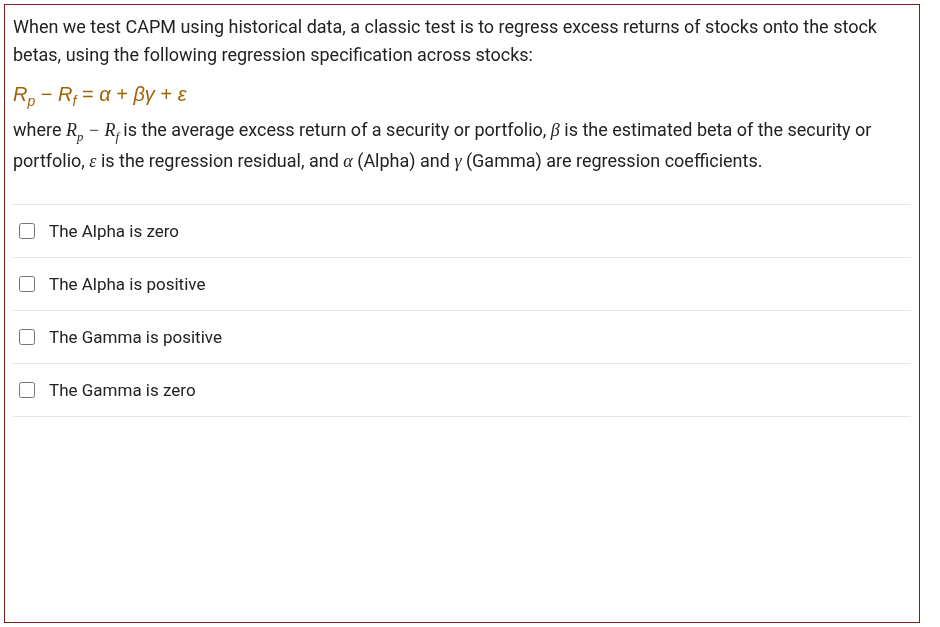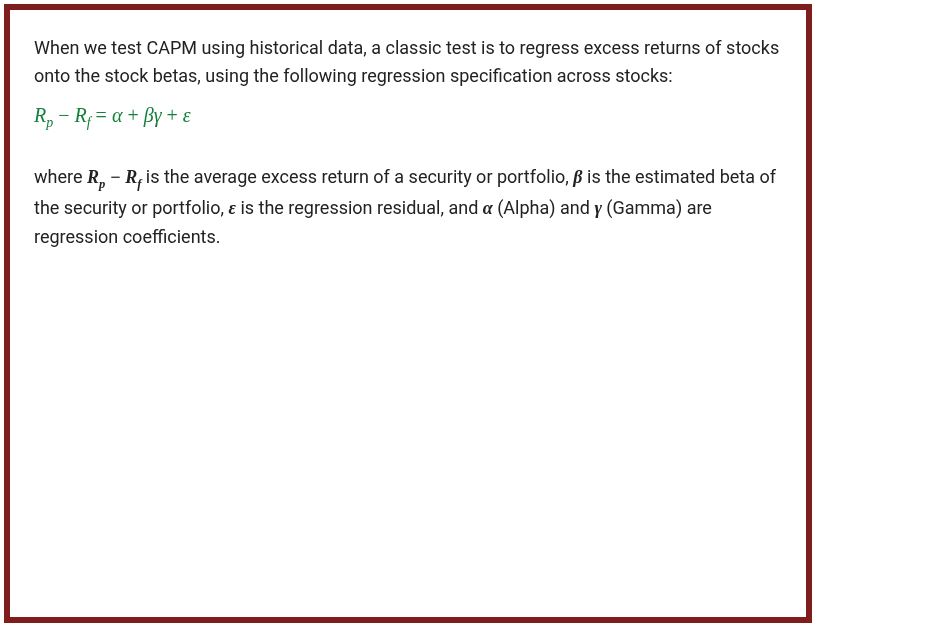--- a/index.html
+++ b/index.html
@@ -4,38 +4,38 @@
   <style>
     * { box-sizing: border-box; margin: 0; padding: 0; }
     body {
       font-family: -apple-system, BlinkMacSystemFont, "Segoe UI", Roboto, "Helvetica Neue", Arial, sans-serif;
       background: #fff;
       width: 940px;
       height: 627px;
       overflow: hidden;
     }
     .question-card {
-      border: 6px solid #7f1d1d;
+      border: 1px solid #7f1d1d;
       margin: 4px;
-      padding: 24px;
-      width: 808px;
+      padding: 8px;
+      width: 916px;
       height: 619px;
     }
     .body-text {
       font-size: 18px;
       line-height: 1.55;
       color: #222;
       margin-bottom: 14px;
     }
     .formula {
-      font-family: Liberation Serif, serif;
+      font-family: Liberation Sans, sans-serif;
       font-style: italic;
       font-size: 20px;
-      margin: 10px 0 32px 0;
-      color: #15803d;
+      margin: 10px 0 7px 0;
+      color: #a16207;
     }
     .sub { font-size: 0.7em; vertical-align: sub; font-style: italic; }
     .rm { font-style: normal; }
     .options {
       margin-top: 28px;
       border-bottom: 1px solid #e5e5e5;
     }
     .option {
       display: flex;
       align-items: center;
@@ -46,28 +46,50 @@
       color: #222;
     }
     .option input[type="checkbox"] {
       width: 16px;
       height: 16px;
       margin: 0;
     }
     .math-inline {
       font-family: "Cambria Math", "Times New Roman", Times, serif;
       font-style: italic;
-      font-weight: bold;
     }
   </style>
 </head>
 <body>
 
 <div class="question-card">
 
   <p class="body-text">When we test CAPM using historical data, a classic test is to regress excess returns of stocks onto the stock betas, using the following regression specification across stocks:</p>
 
   <div class="formula">R<span class="sub">p</span> <span class="rm">−</span> R<span class="sub">f</span> <span class="rm">=</span> α <span class="rm">+</span> βγ <span class="rm">+</span> ε</div>
 
   <p class="body-text">where <span class="math-inline">R<span class="sub">p</span> − R<span class="sub">f</span></span> is the average excess return of a security or portfolio, <span class="math-inline">β</span> is the estimated beta of the security or portfolio, <span class="math-inline">ε</span> is the regression residual, and <span class="math-inline">α</span> (Alpha) and <span class="math-inline">γ</span> (Gamma) are regression coefficients.</p>
 
 
+  <div class="options">
+
+    <label class="option">
+      <input type="checkbox" style="">
+      <span>The Alpha is zero</span>
+    </label>
+
+    <label class="option">
+      <input type="checkbox" style="">
+      <span>The Alpha is positive</span>
+    </label>
+
+    <label class="option">
+      <input type="checkbox" style="">
+      <span>The Gamma is positive</span>
+    </label>
+
+    <label class="option">
+      <input type="checkbox" style="">
+      <span>The Gamma is zero</span>
+    </label>
+
+  </div>
 </div>
 
 </body></html>

